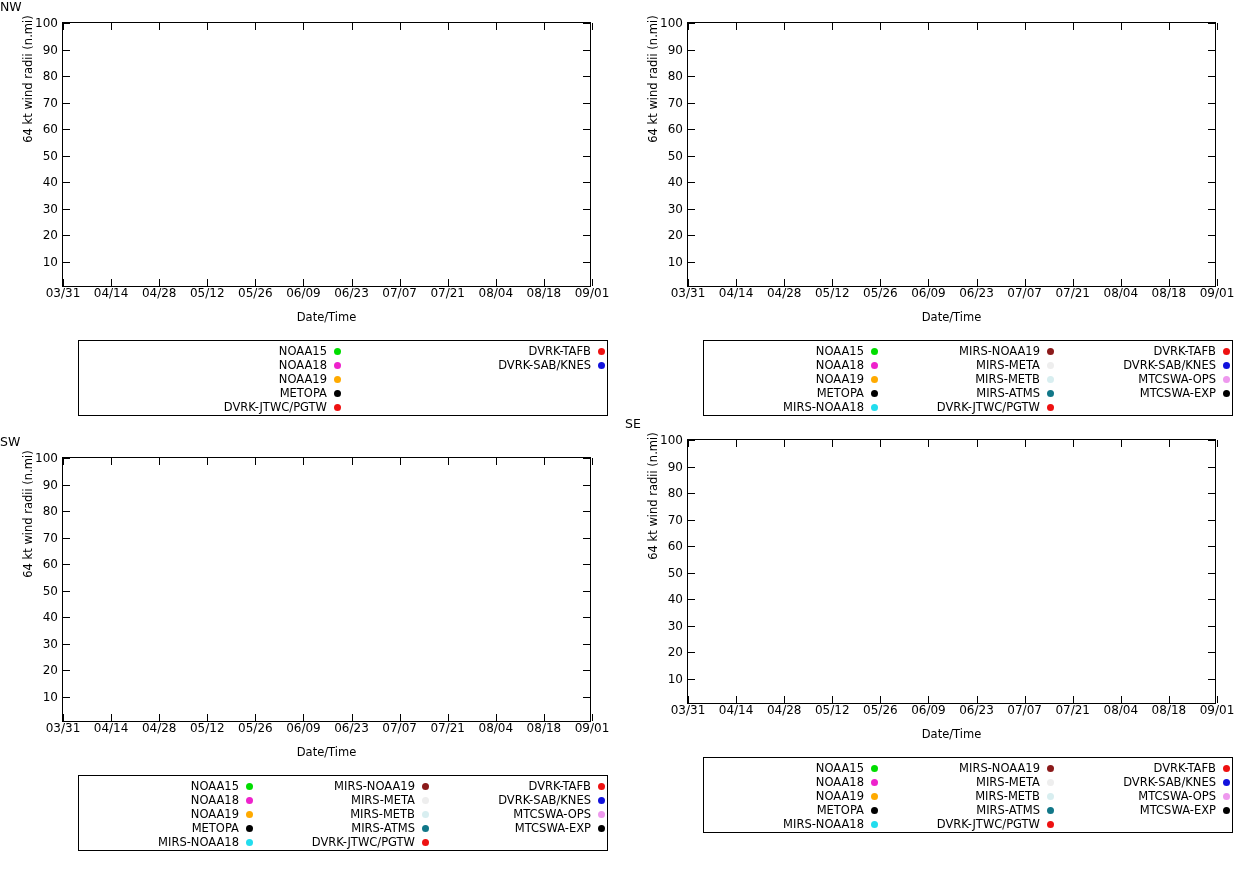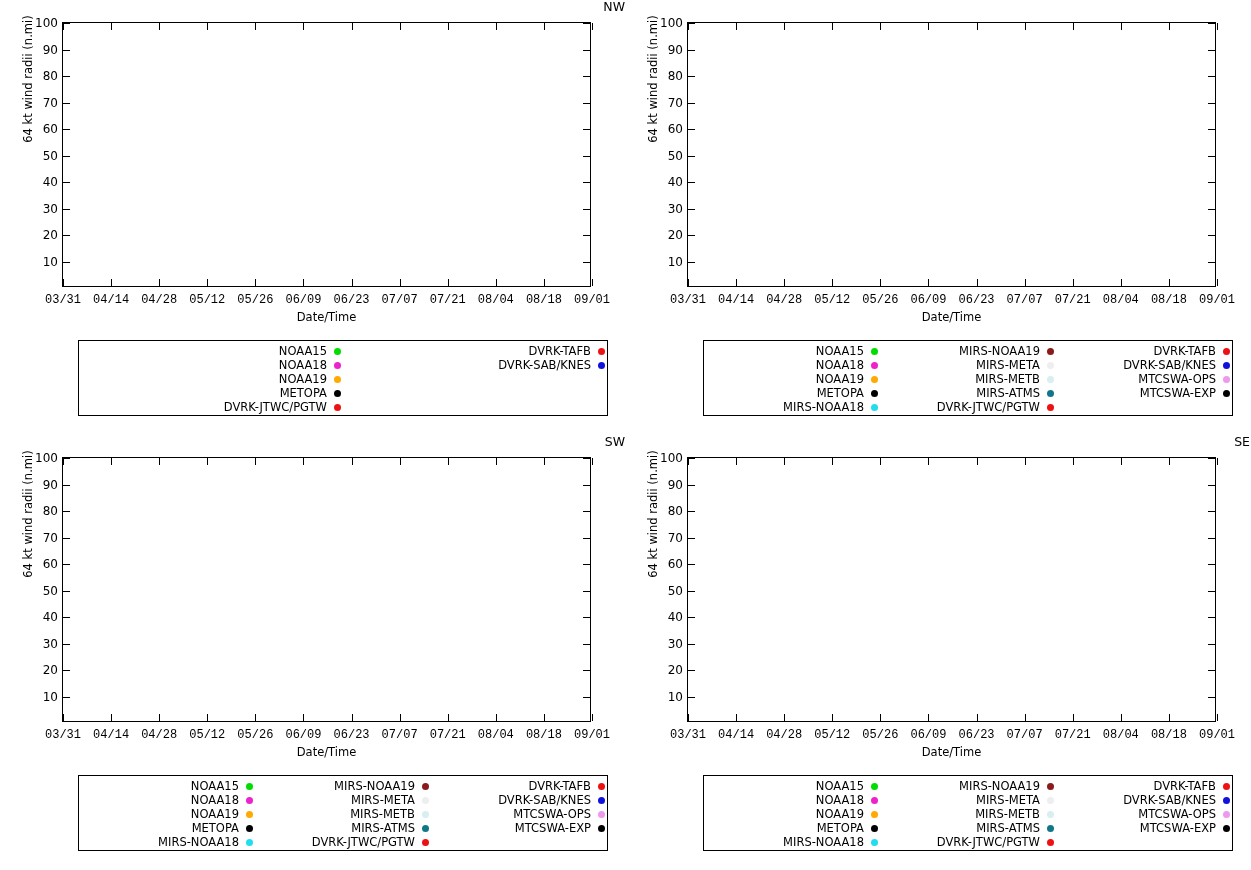--- a/index.html
+++ b/index.html
@@ -20,28 +20,28 @@
     height: 870px;
   }
   .panel {
     position: absolute;
     width: 625px;
     height: 435px;
   }
   .p-nw { left: 0; top: 0; }
   .p-ne { left: 625px; top: 0; }
   .p-sw { left: 0; top: 435px; }
-  .p-se { left: 625px; top: 435px; }
+  .p-se { left: 625px; top: 417px; }
 
   .panel-title {
     position: absolute;
     top: 0px;
     left: 0;
     width: 625px;
-    text-align: right;
+    text-align: left;
     font-size: 12.5px;
     line-height: 14px;
   }
   
   .plotbox {
     position: absolute;
     left: 62px;
     top: 22px;
     width: 529px;
     height: 265px;
@@ -85,25 +85,24 @@
     width: 0;
     border-left: 1px solid #000;
   }
   .xtick-mark.top {
     bottom: auto;
     top: 0;
   }
   .xtick {
     position: absolute;
     top: 100%;
-    margin-top: 7px;
+    margin-top: 0;
     transform: translateX(-50%);
     font-size: 12px;
     white-space: nowrap;
-    font-family: Liberation Mono, monospace;
   }
   .xaxis-label {
     position: absolute;
     left: 62px;
     width: 529px;
     top: 310px;
     text-align: center;
     font-size: 11.5px;
   }
   .legend {

